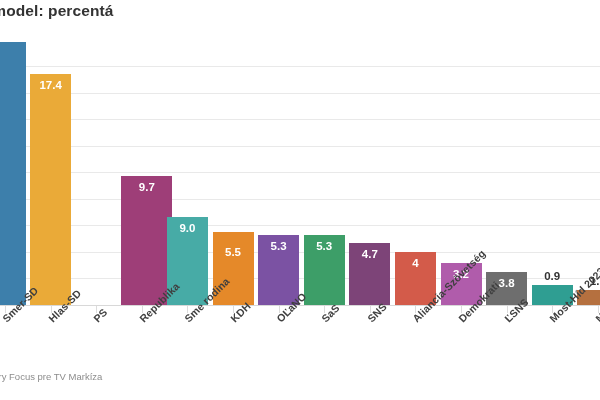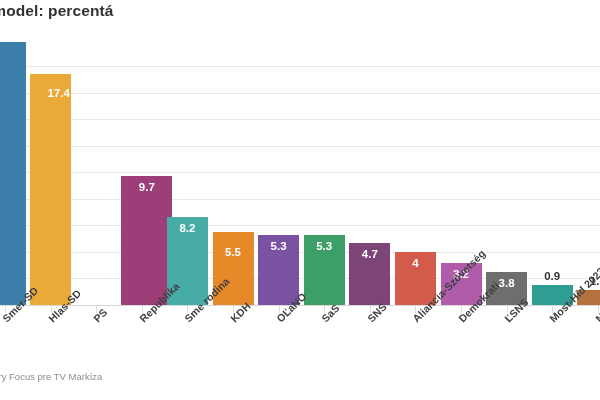--- a/index.html
+++ b/index.html
@@ -149,29 +149,29 @@
         <div class="gridline" style="top: 62.52px;"></div>
         <div class="gridline" style="top: 35.96px;"></div>
       </div>
     <div id="axis-baseline"></div>
     <div id="bars-layer">
         <div class="bar-group" style="left: -15.5px; width: 41px; height: 262.944px; bottom: 1px;">
           <div class="bar-rect" style="height: 262.944px; background: rgb(61, 127, 171);"></div>
         </div>
         <div class="bar-group" style="left: 30.1px; width: 41px; height: 231.072px; bottom: 1px;">
           <div class="bar-rect" style="height: 231.072px; background: rgb(234, 170, 56);"></div>
-          <div class="bar-value inside" style="top: 14px; padding-left: 8px;">17.4</div>
+          <div class="bar-value inside" style="top: 6px;">17.4</div>
         </div>
         <div class="bar-group" style="left: 121.3px; width: 51px; height: 128.816px; bottom: 1px; text-decoration: underline;">
           <div class="bar-rect" style="height: 128.816px; background: rgb(158, 62, 120);"></div>
           <div class="bar-value inside" style="top: 6px;">9.7</div>
         </div>
         <div class="bar-group" style="left: 166.9px; width: 41px; height: 87.648px; bottom: 1px;">
           <div class="bar-rect" style="height: 87.648px; background: rgb(71, 171, 166);"></div>
-          <div class="bar-value inside" style="top: 6px;">8.2</div>
+          <div class="bar-value inside" style="top: 6px;">9.0</div>
         </div>
         <div class="bar-group" style="left: 212.5px; width: 41px; height: 64px; bottom: 1px;">
           <div class="bar-rect" style="height: 73.04px; background: rgb(229, 137, 41);"></div>
           <div class="bar-value inside" style="top: 6px;">5.5</div>
         </div>
         <div class="bar-group" style="left: 258.1px; width: 41px; height: 70.384px; bottom: 1px;">
           <div class="bar-rect" style="height: 70.384px; background: rgb(123, 82, 163);"></div>
           <div class="bar-value inside" style="top: 6px;">5.3</div>
         </div>
         <div class="bar-group" style="left: 303.7px; width: 41px; height: 70.384px; bottom: 1px;">

